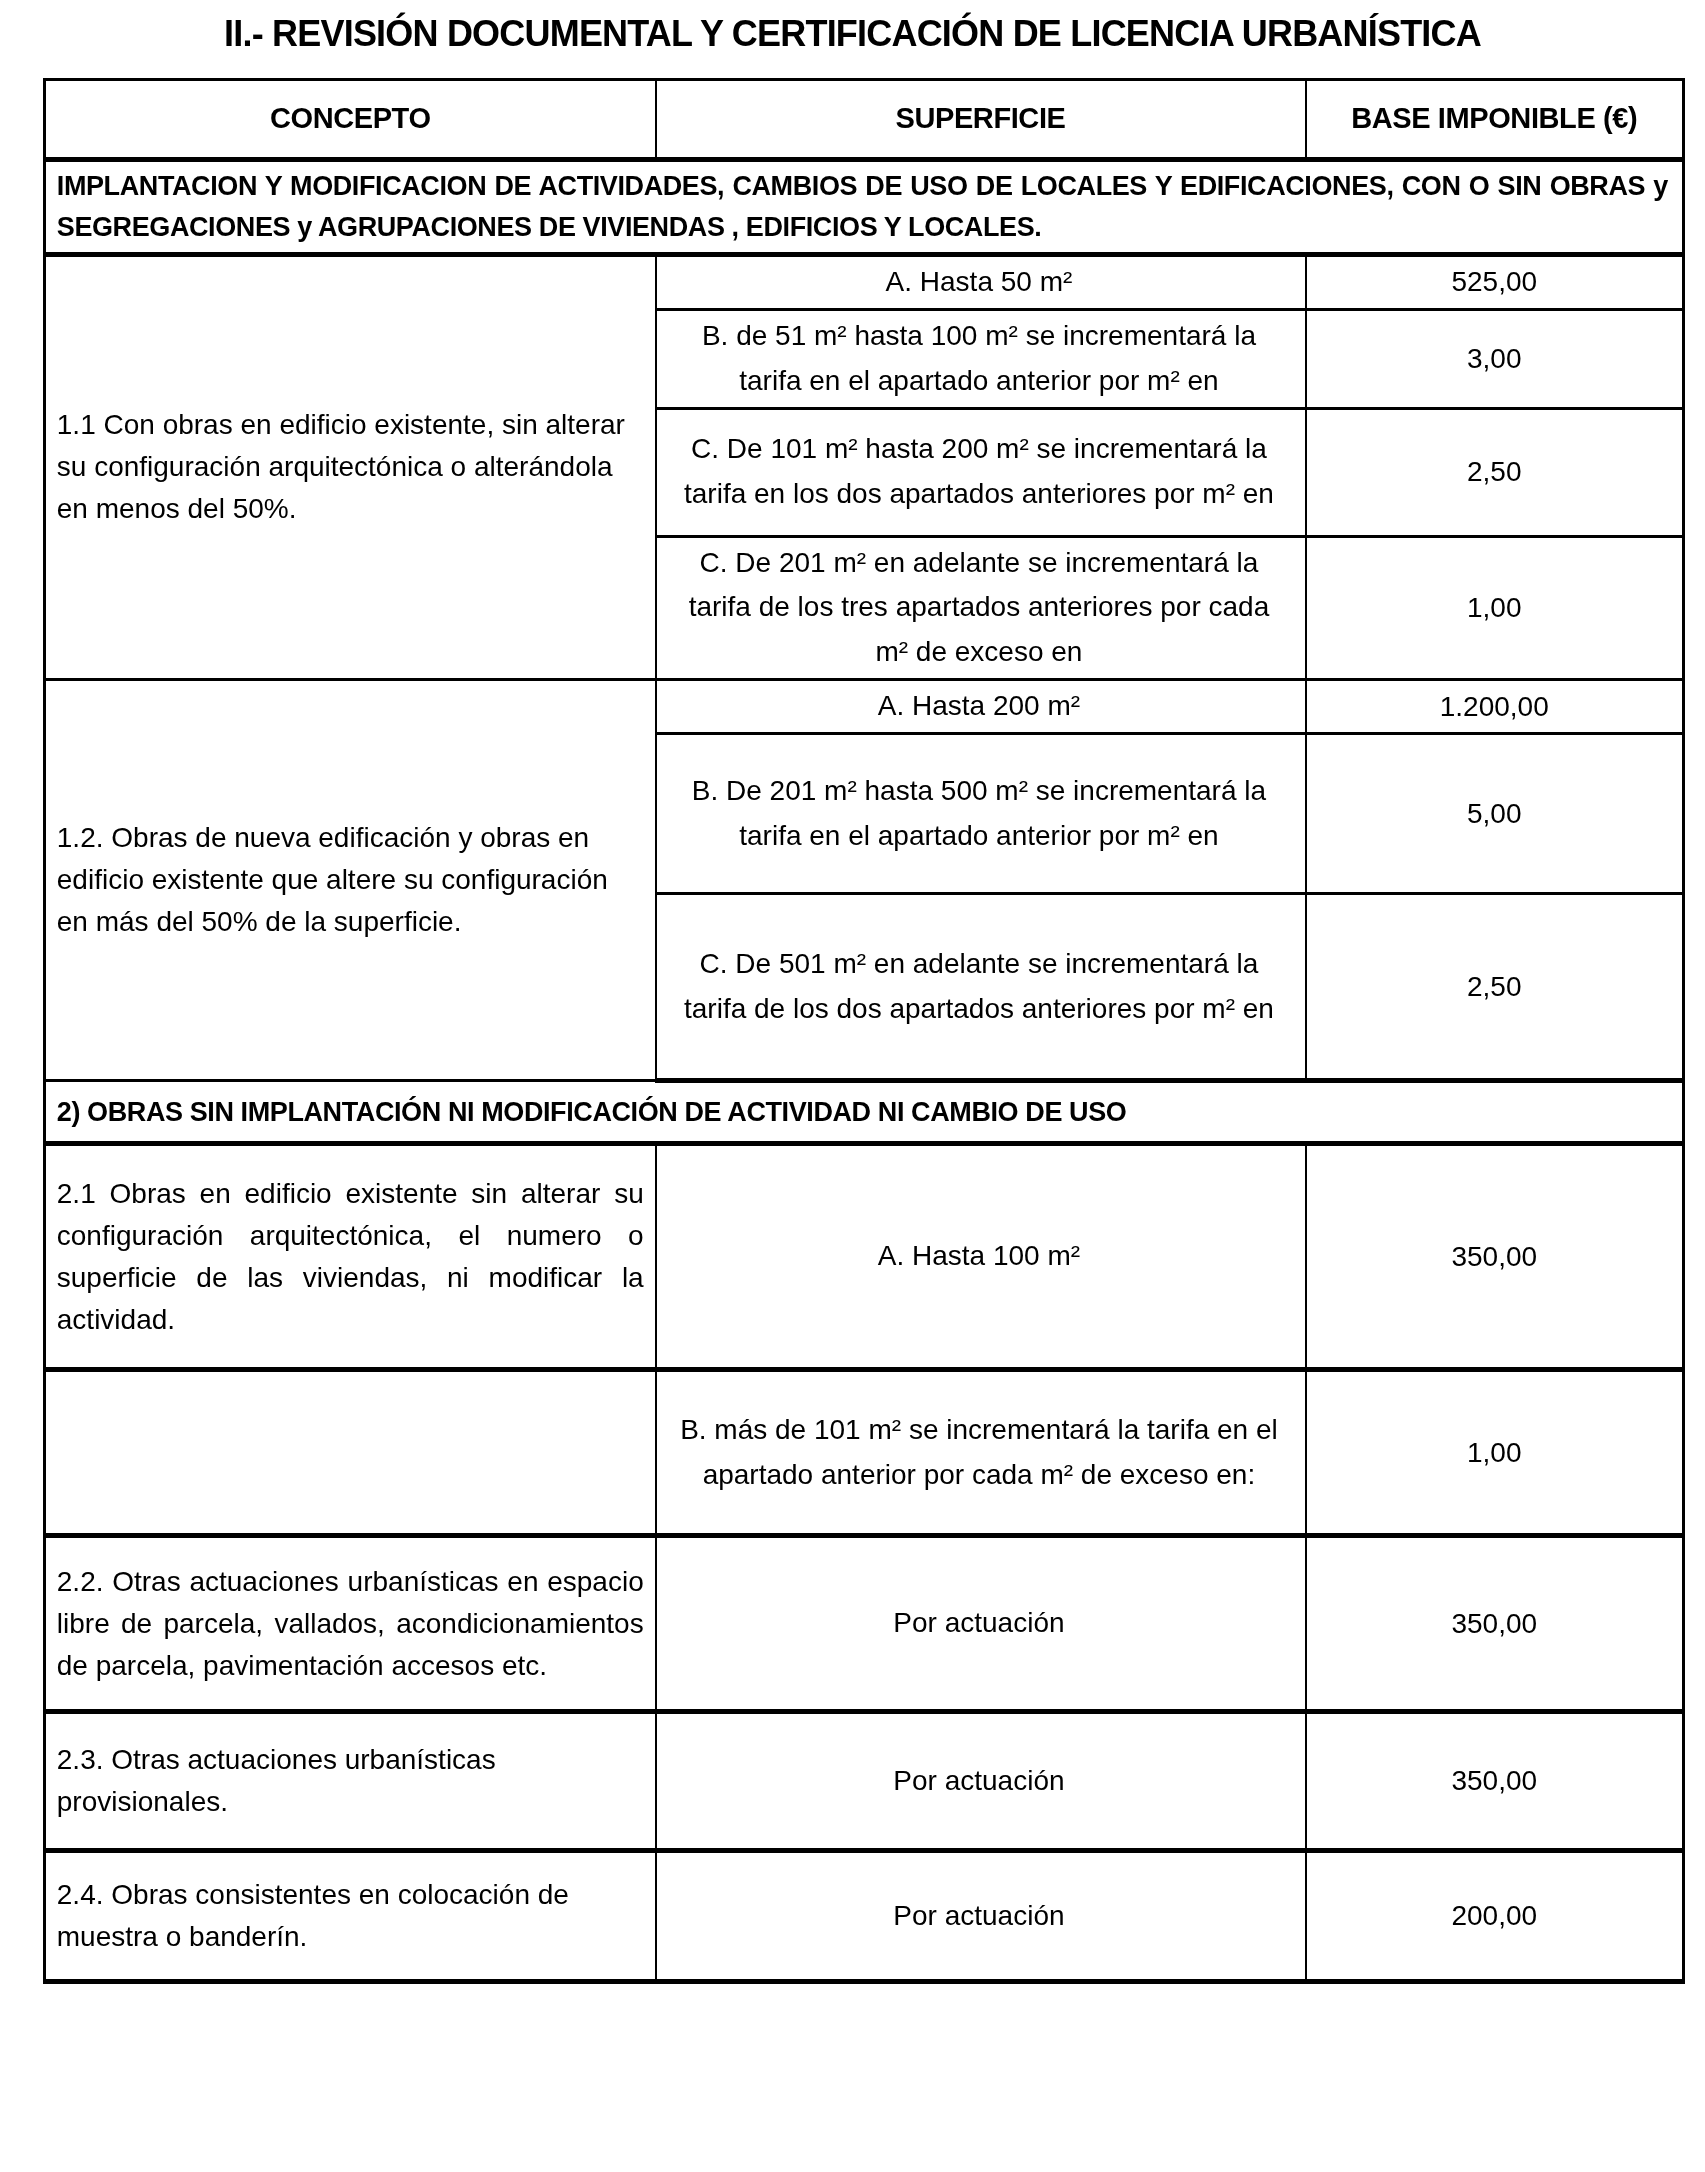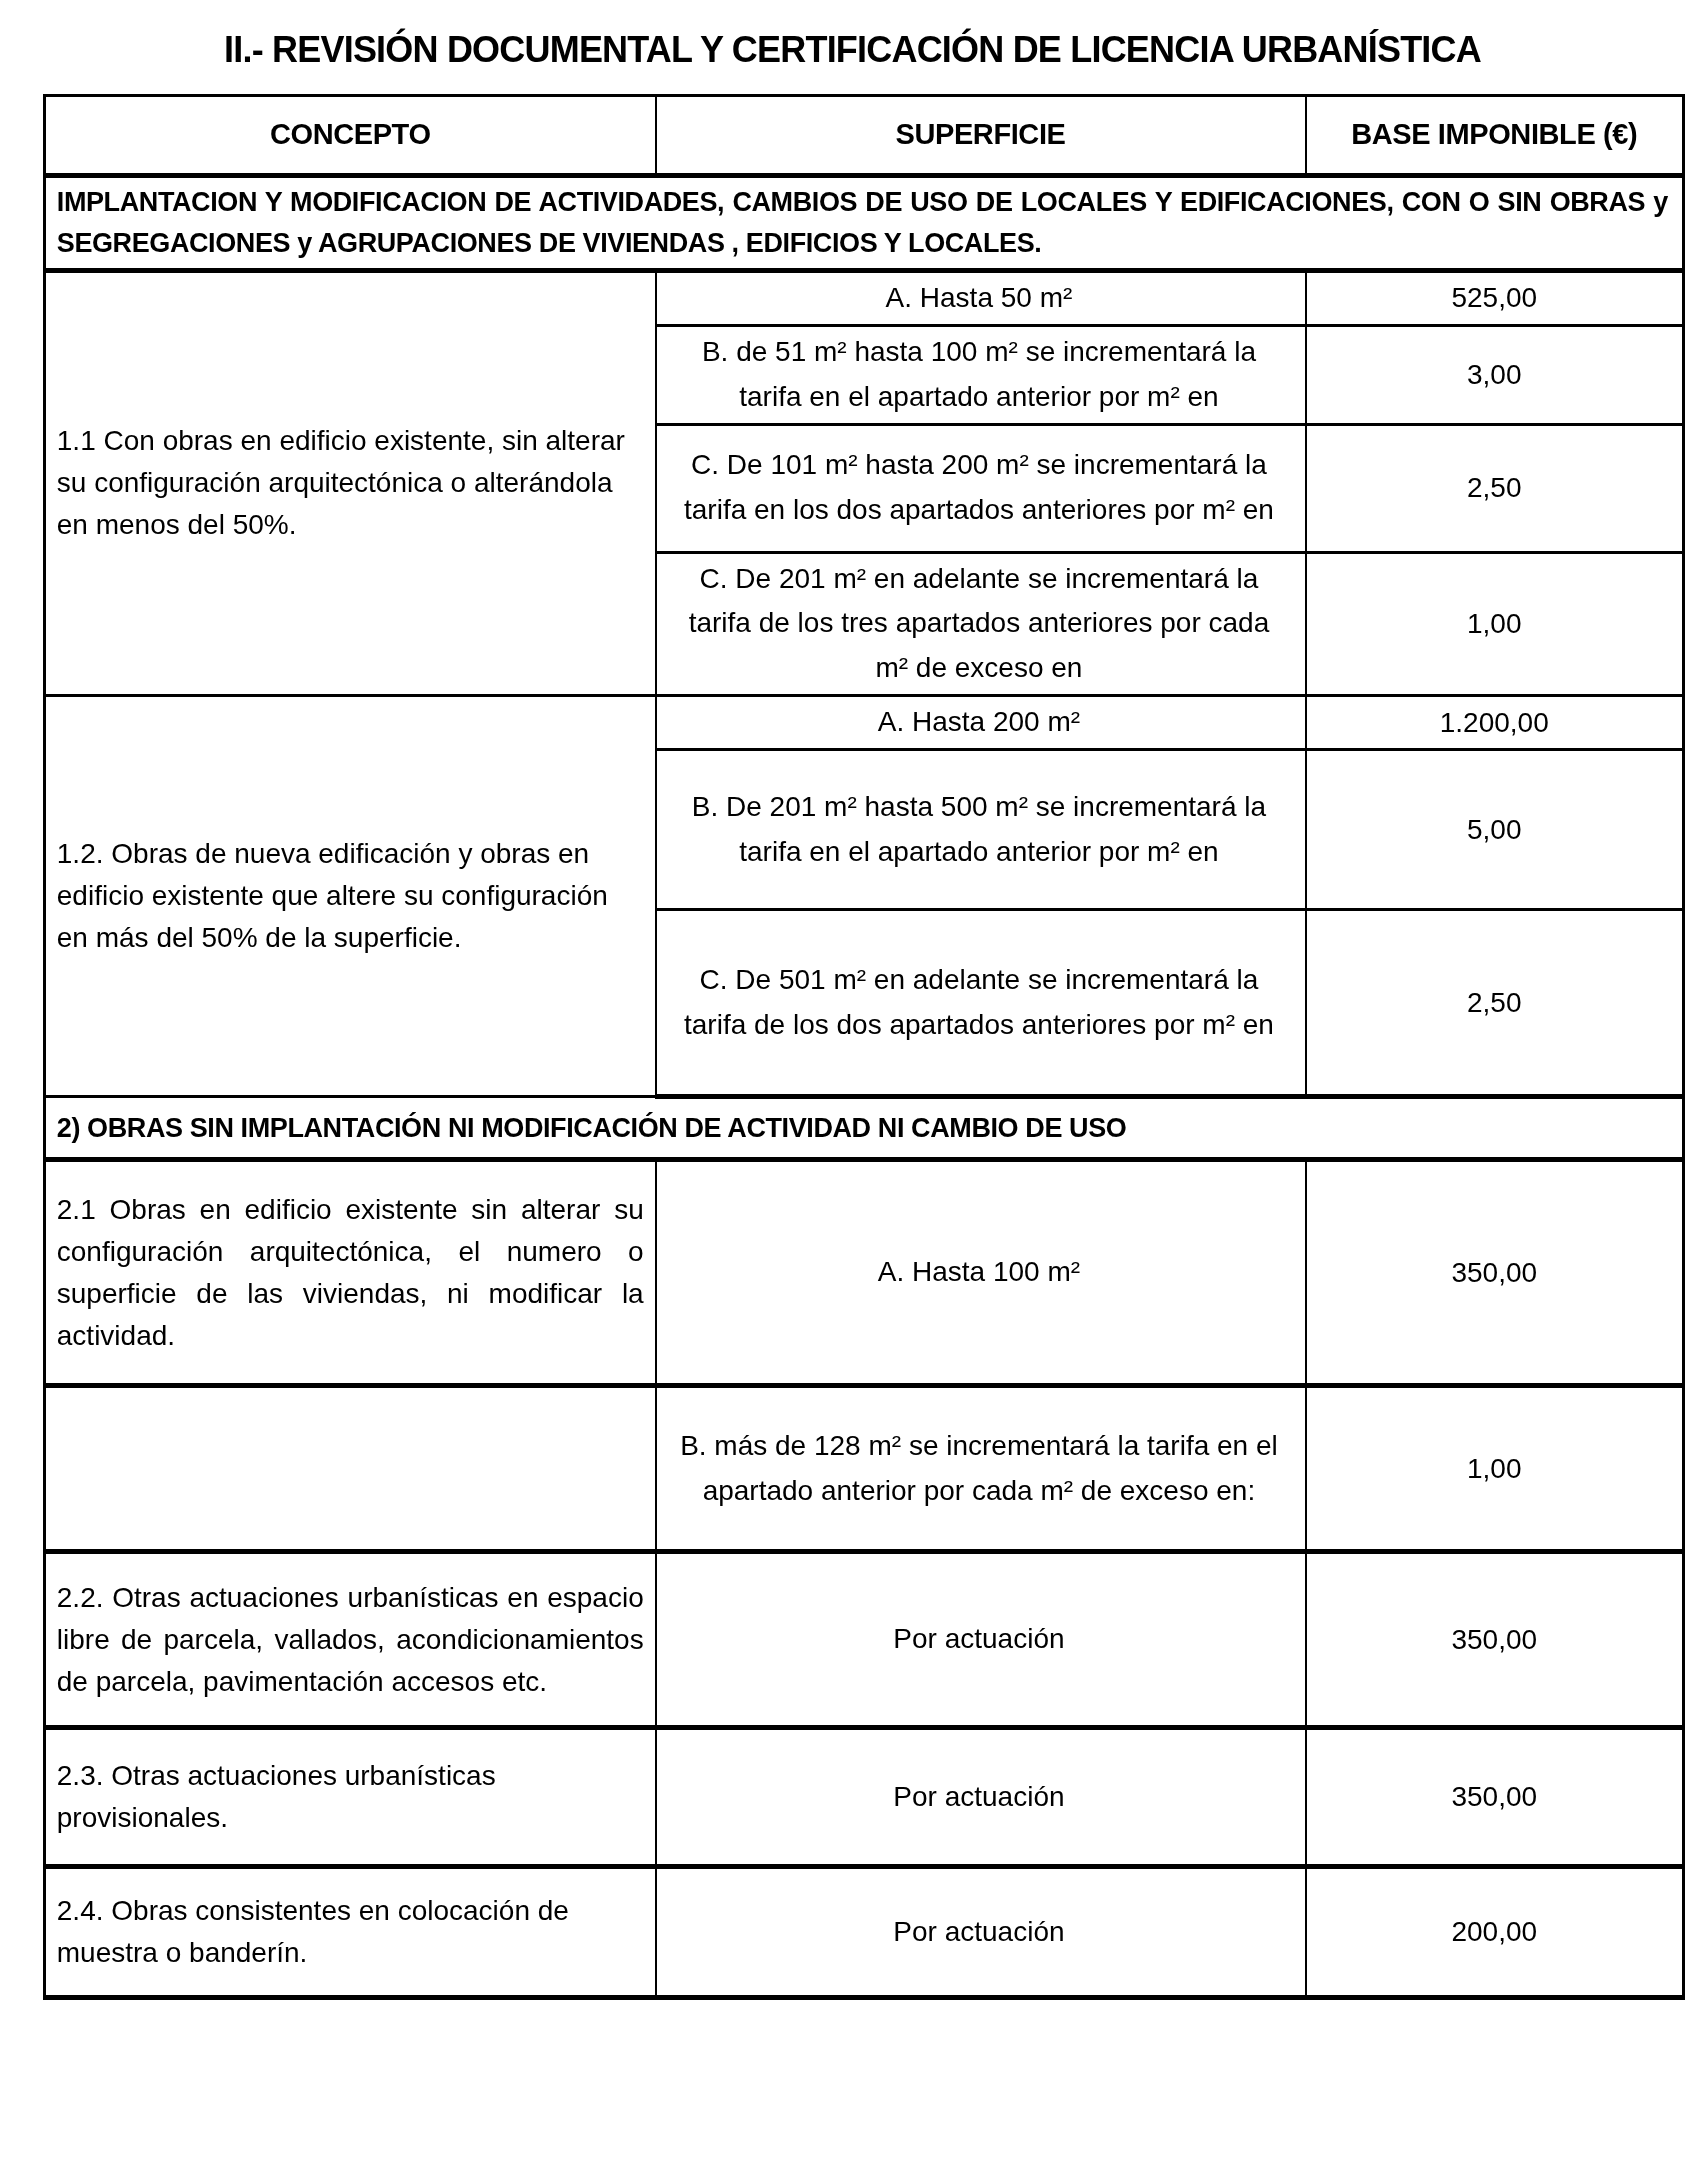--- a/index.html
+++ b/index.html
@@ -10,21 +10,21 @@
   .page {
     position: relative;
     width: 1705px;
     height: 2172px;
     background: #ffffff;
     color: #000000;
     font-family: "Liberation Sans", "DejaVu Sans", sans-serif;
     overflow: hidden;
   }
   .doc-title {
-    margin: 16px;
+    margin: 0;
     padding-top: 10.8px;
     text-align: center;
     font-size: 36px;
     font-weight: bold;
     letter-spacing: -0.8px;
     line-height: 1.3;
   }
   table.tariff {
     margin-left: 43px;
     margin-top: 20px;
@@ -158,21 +158,21 @@
     </tr>
 
     <tr class="h-r8 thick">
       <td class="concepto justify">2.1 Obras en edificio existente sin alterar su configuración arquitectónica, el numero o superficie de las viviendas, ni modificar la actividad.</td>
       <td class="superficie">A. Hasta 100 m²</td>
       <td class="base">350,00</td>
     </tr>
 
     <tr class="h-r9 thick">
       <td class="concepto"></td>
-      <td class="superficie">B. más de 128 m² se incrementará la tarifa en el apartado anterior por cada m² de exceso en:</td>
+      <td class="superficie">B. más de 101 m² se incrementará la tarifa en el apartado anterior por cada m² de exceso en:</td>
       <td class="base">1,00</td>
     </tr>
 
     <tr class="h-r10 thick">
       <td class="concepto justify">2.2. Otras actuaciones urbanísticas en espacio libre de parcela, vallados, acondicionamientos de parcela, pavimentación accesos etc.</td>
       <td class="superficie">Por actuación</td>
       <td class="base">350,00</td>
     </tr>
 
     <tr class="h-r11 thick">

